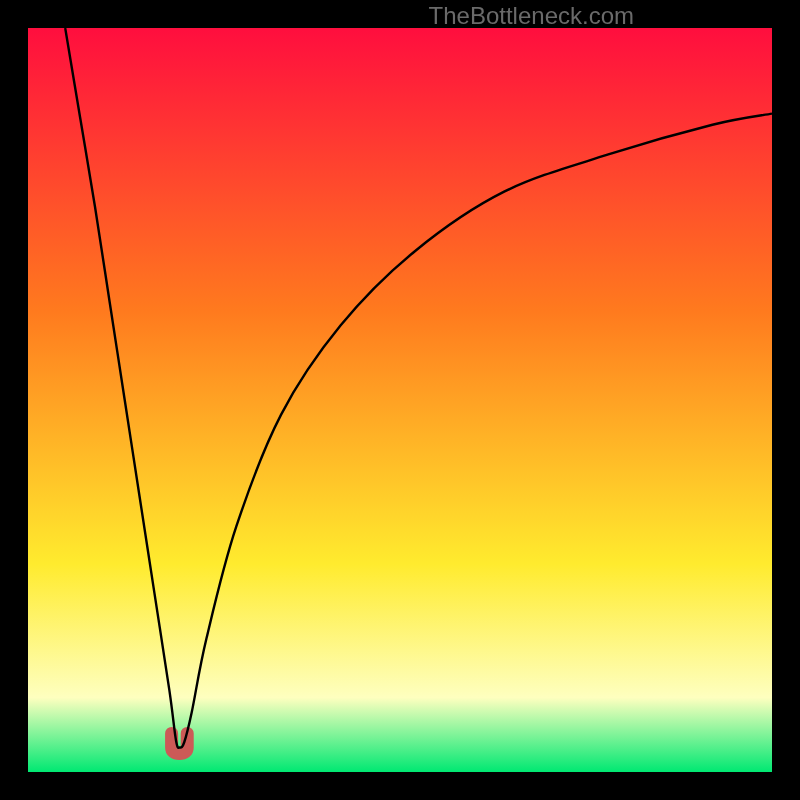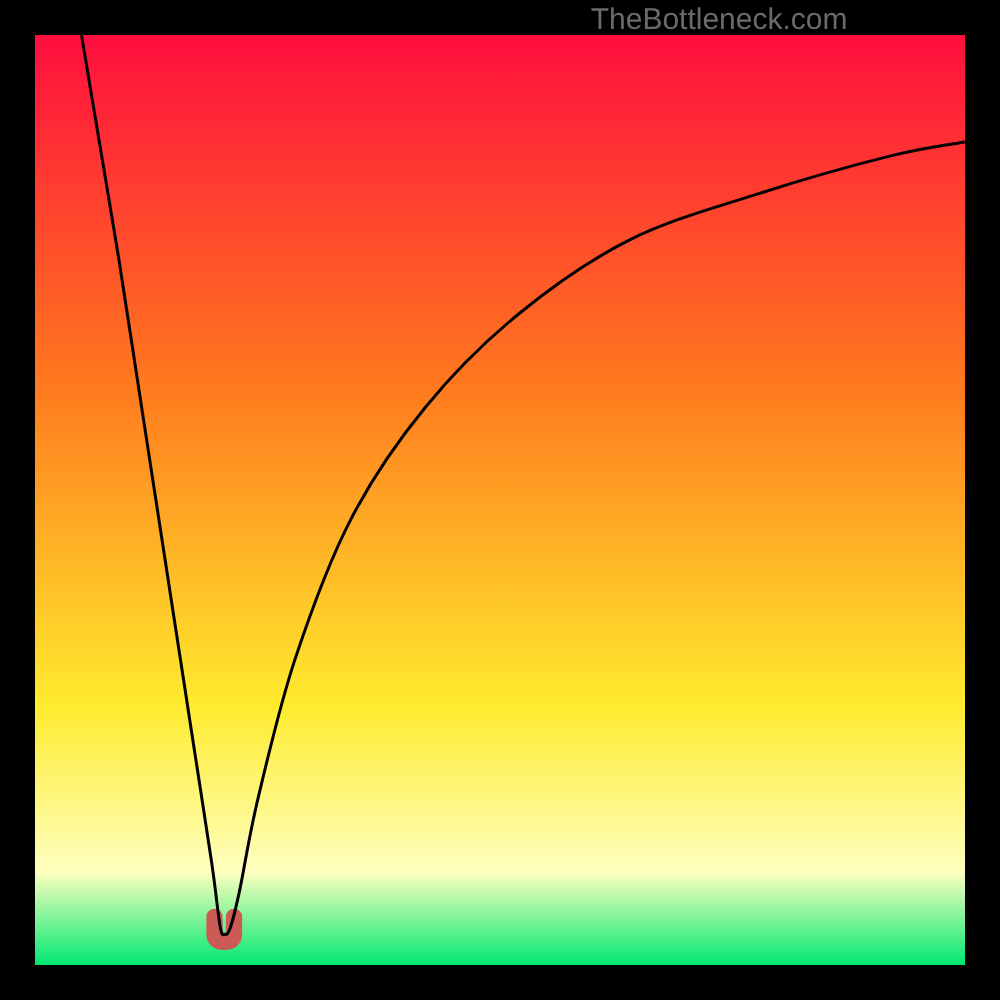--- a/index.html
+++ b/index.html
@@ -9,21 +9,20 @@
     height: 800px;
     overflow: hidden;
     background: #000;
     font-family: Arial, Helvetica, sans-serif;
   }
   .outer {
     position: relative;
     width: 644px;
     height: 800px;
     background: #000;
-    padding-left: 44px;
   }
   .watermark {
     position: absolute;
     top: 2px;
     right: 10px;
     color: #6a6a6a;
     font-size: 24px;
     font-weight: 400;
     letter-spacing: 0px;
     z-index: 10;

